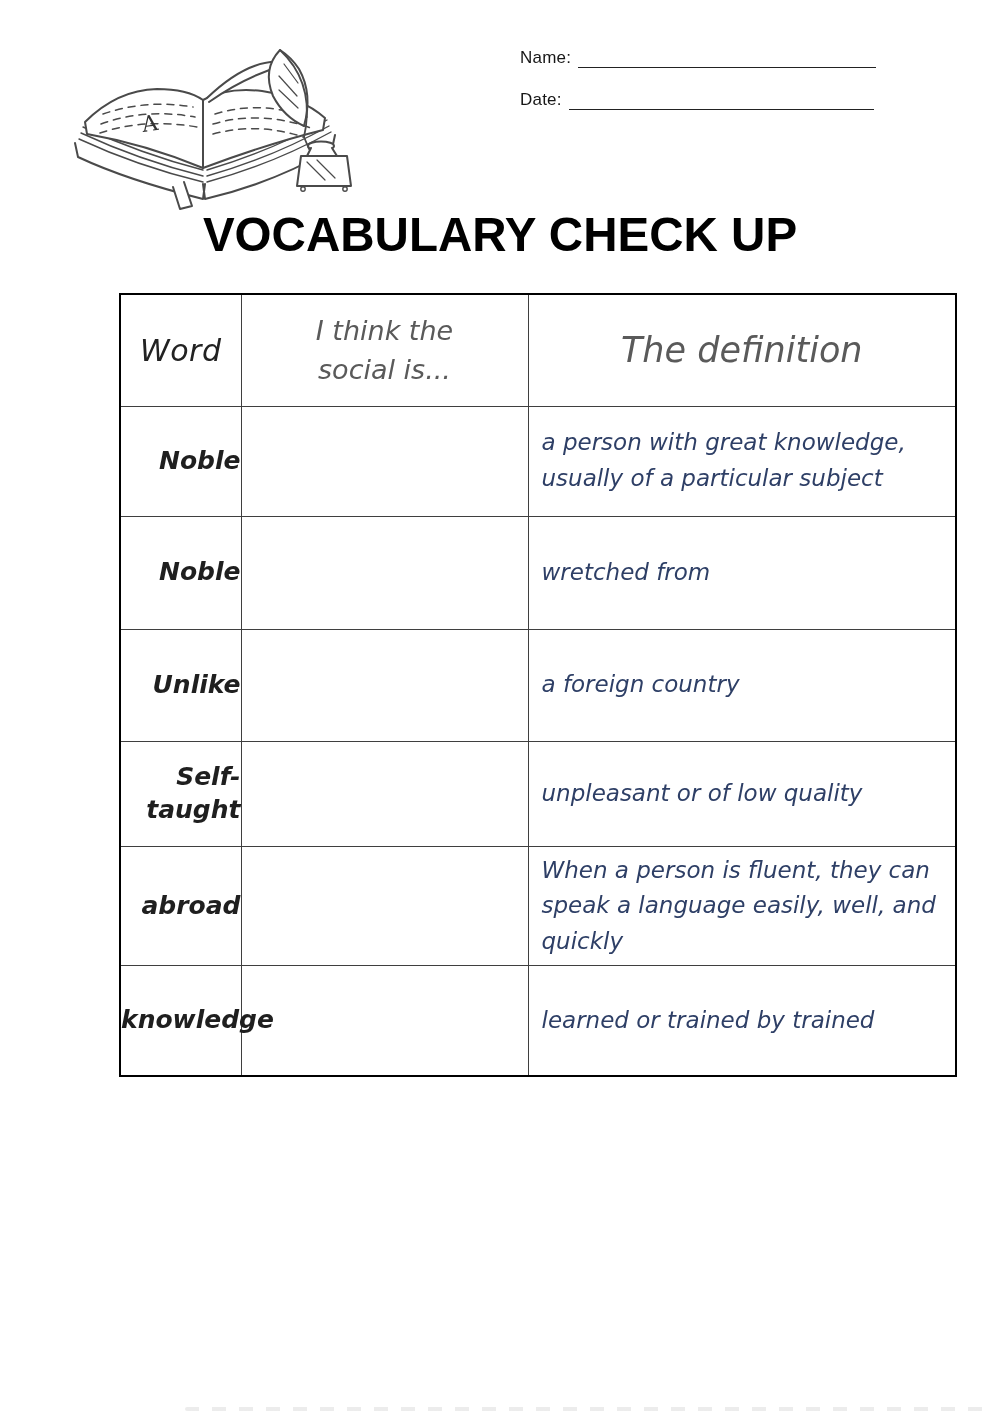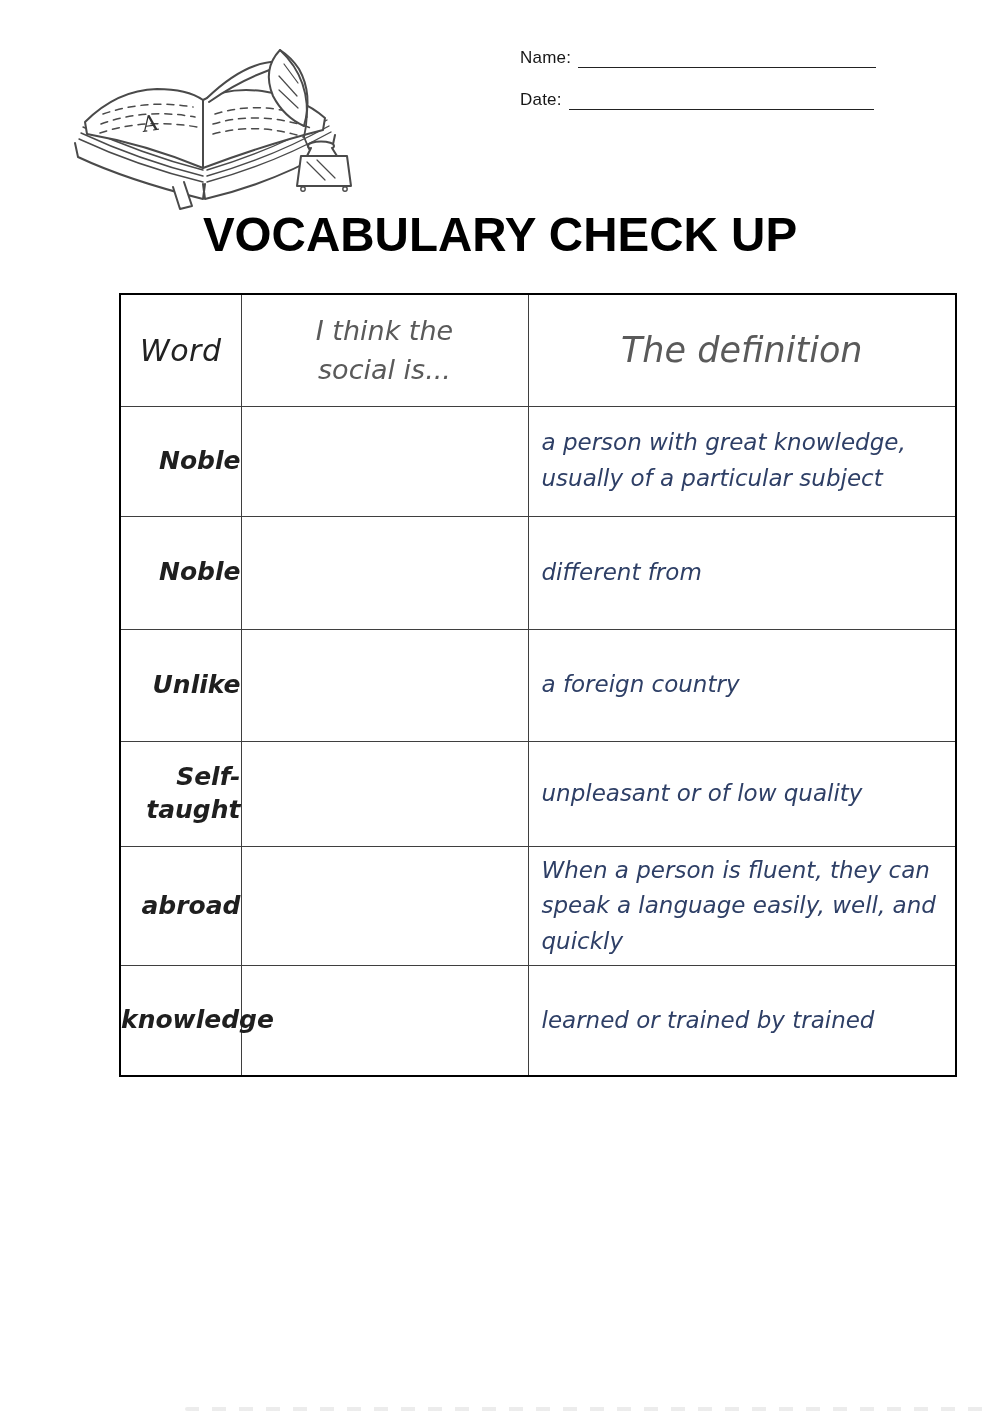--- a/index.html
+++ b/index.html
@@ -162,21 +162,21 @@
     </thead>
     <tbody>
         <tr>
           <td class="word-cell"><span class="hand">Noble</span></td>
           <td class="meaning-cell"><span class="hand"></span></td>
           <td class="def-cell"><span class="hand">a person with great knowledge, usually of a particular subject</span></td>
         </tr>
         <tr>
           <td class="word-cell"><span class="hand">Noble</span></td>
           <td class="meaning-cell"><span class="hand"></span></td>
-          <td class="def-cell"><span class="hand">different from</span></td>
+          <td class="def-cell"><span class="hand">wretched from</span></td>
         </tr>
         <tr>
           <td class="word-cell"><span class="hand">Unlike</span></td>
           <td class="meaning-cell"><span class="hand"></span></td>
           <td class="def-cell"><span class="hand">a foreign country</span></td>
         </tr>
         <tr>
           <td class="word-cell"><span class="hand">Self-taught</span></td>
           <td class="meaning-cell"><span class="hand"></span></td>
           <td class="def-cell"><span class="hand">unpleasant or of low quality</span></td>

